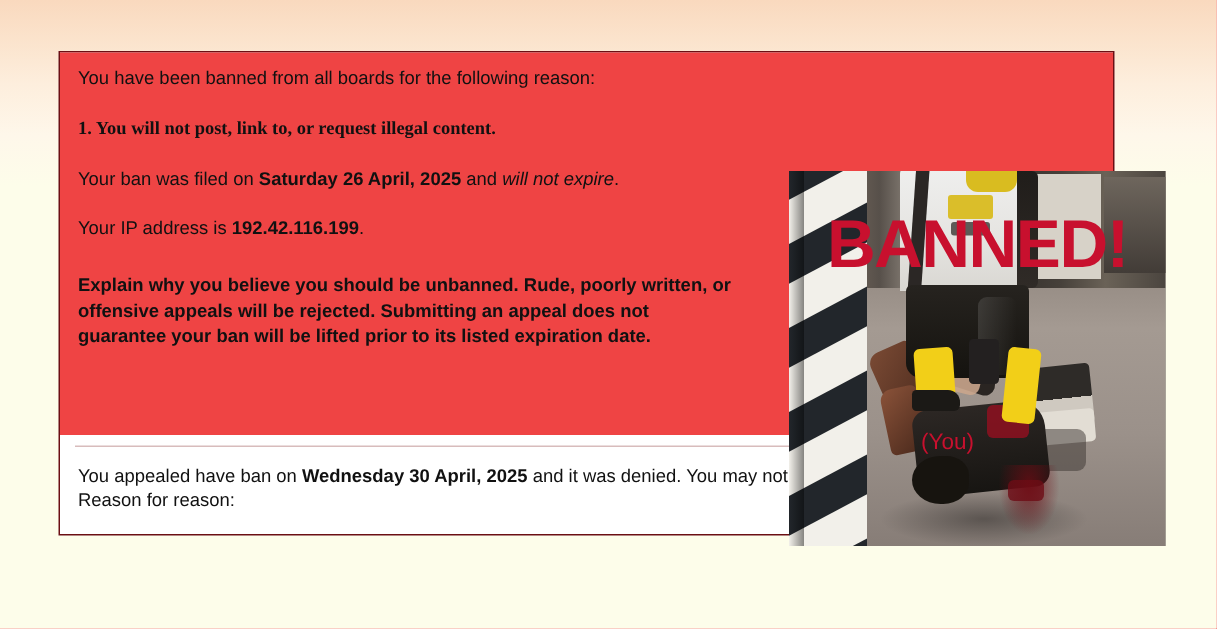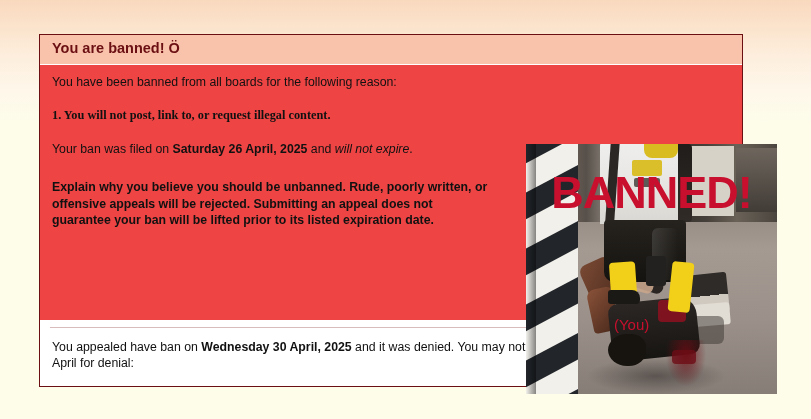--- a/index.html
+++ b/index.html
@@ -299,32 +299,32 @@
   }
   #appeal-footer strong { font-weight:bold;margin-top:12px; }
 </style>
 </head>
 <body>
 
 <div id="page-heading">Banned!</div>
 
 <div id="ban-panel">
 
-  <div id="ban-panel-header">You are banned! Ö</div>
 
   <div id="ban-body">
 
     <div id="ban-text-col">
 
       <p>You have been banned from all boards for the following reason:</p>
 
       <p class="rule-line">1. You will not post, link to, or request illegal content.</p>
 
       <p><span>Your ban was filed on </span><strong>Saturday 26 April, 2025</strong><span> and </span><em>will not expire</em><span>.</span></p>
 
+      <p><span>Your IP address is </span><strong>192.42.116.199</strong><span>.</span></p>
 
       <p id="appeal-instructions">Explain why you believe you should be unbanned. Rude, poorly written, or offensive appeals will be rejected. Submitting an appeal does not guarantee your ban will be lifted prior to its listed expiration date.</p>
     </div>
 
     <div id="banned-image-wrap">
       <div class="img-layer ground"></div>
       <div class="img-layer bg-band"></div>
       <div class="img-layer bg-dark-left"></div>
       <div class="img-layer bg-box"></div>
       <div class="img-layer bg-box2"></div>
@@ -370,16 +370,16 @@
       <div id="banned-overlay">BANNED!</div>
       <div id="you-overlay">(You)</div>
     </div>
 
   </div>
 
   <div id="ban-divider"></div>
 
   <div id="appeal-footer">
     <div><span>You appealed have ban on </span><strong>Wednesday 30 April, 2025</strong><span> and it was denied. You may not appeal this ban again.</span></div>
-    <div><span>April for denial:</span><span></span></div>
+    <div><span>Reason for reason:</span><span></span></div>
   </div>
 
 </div>
 
 </body></html>

